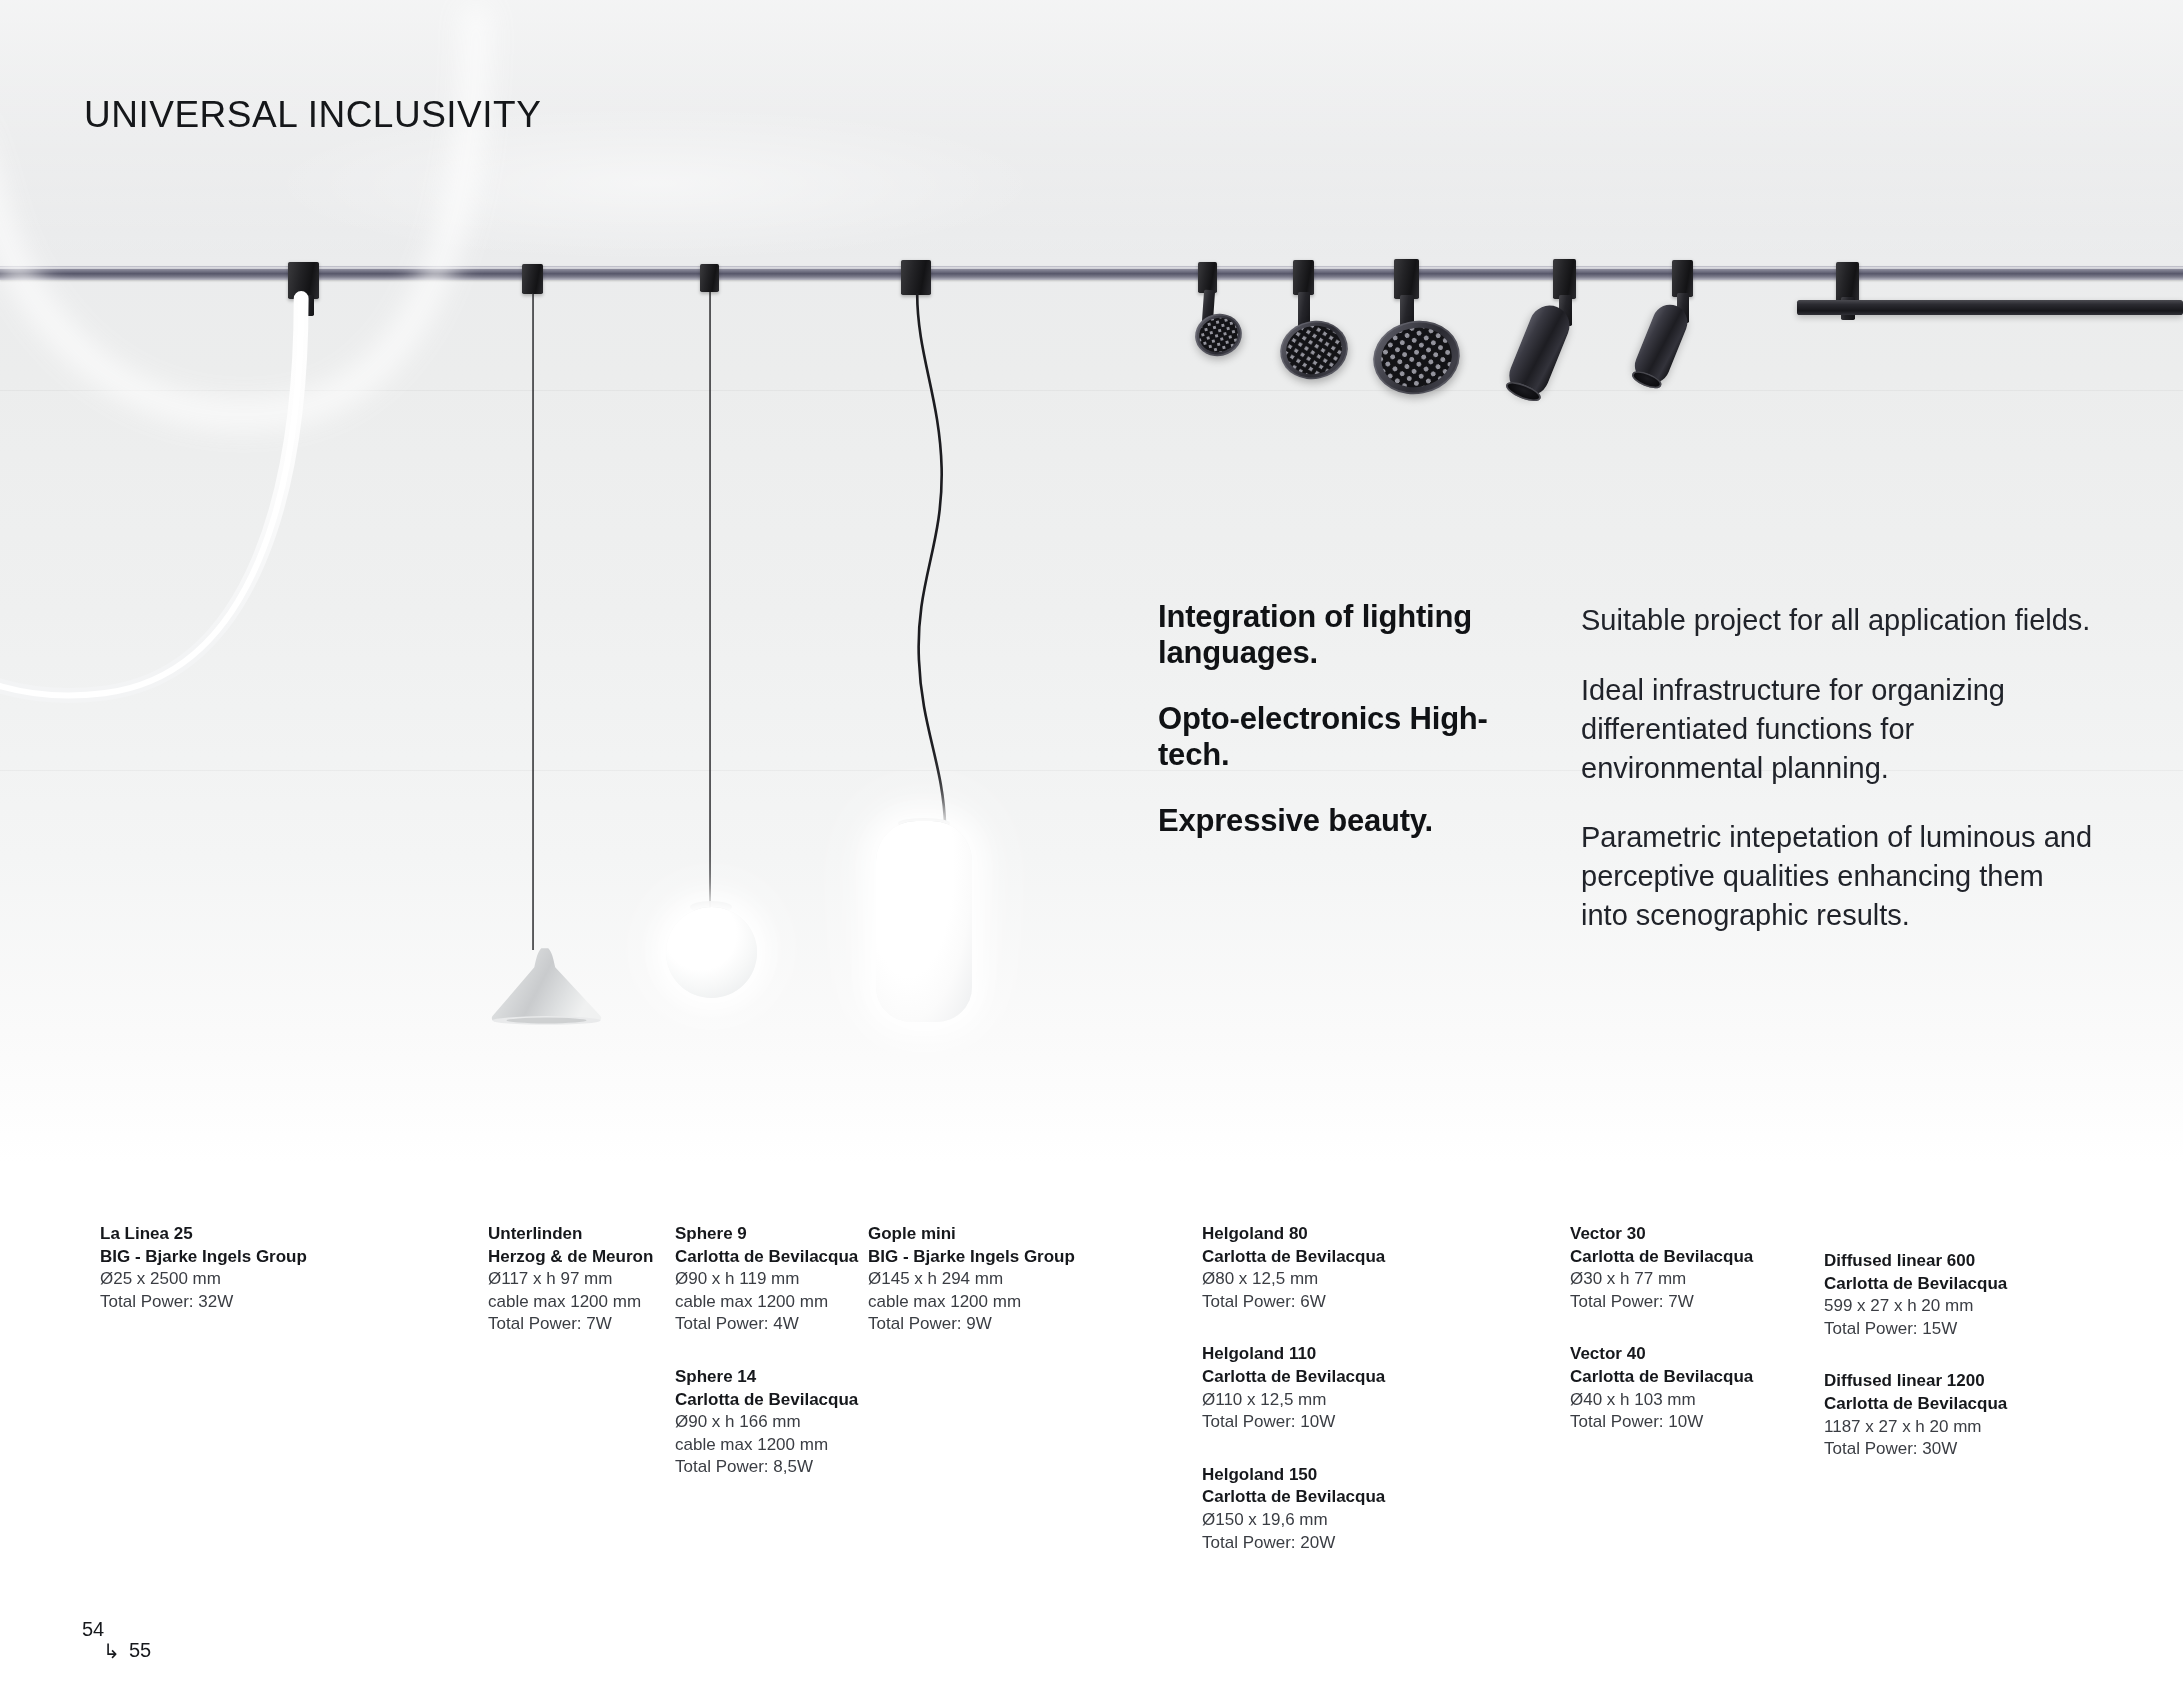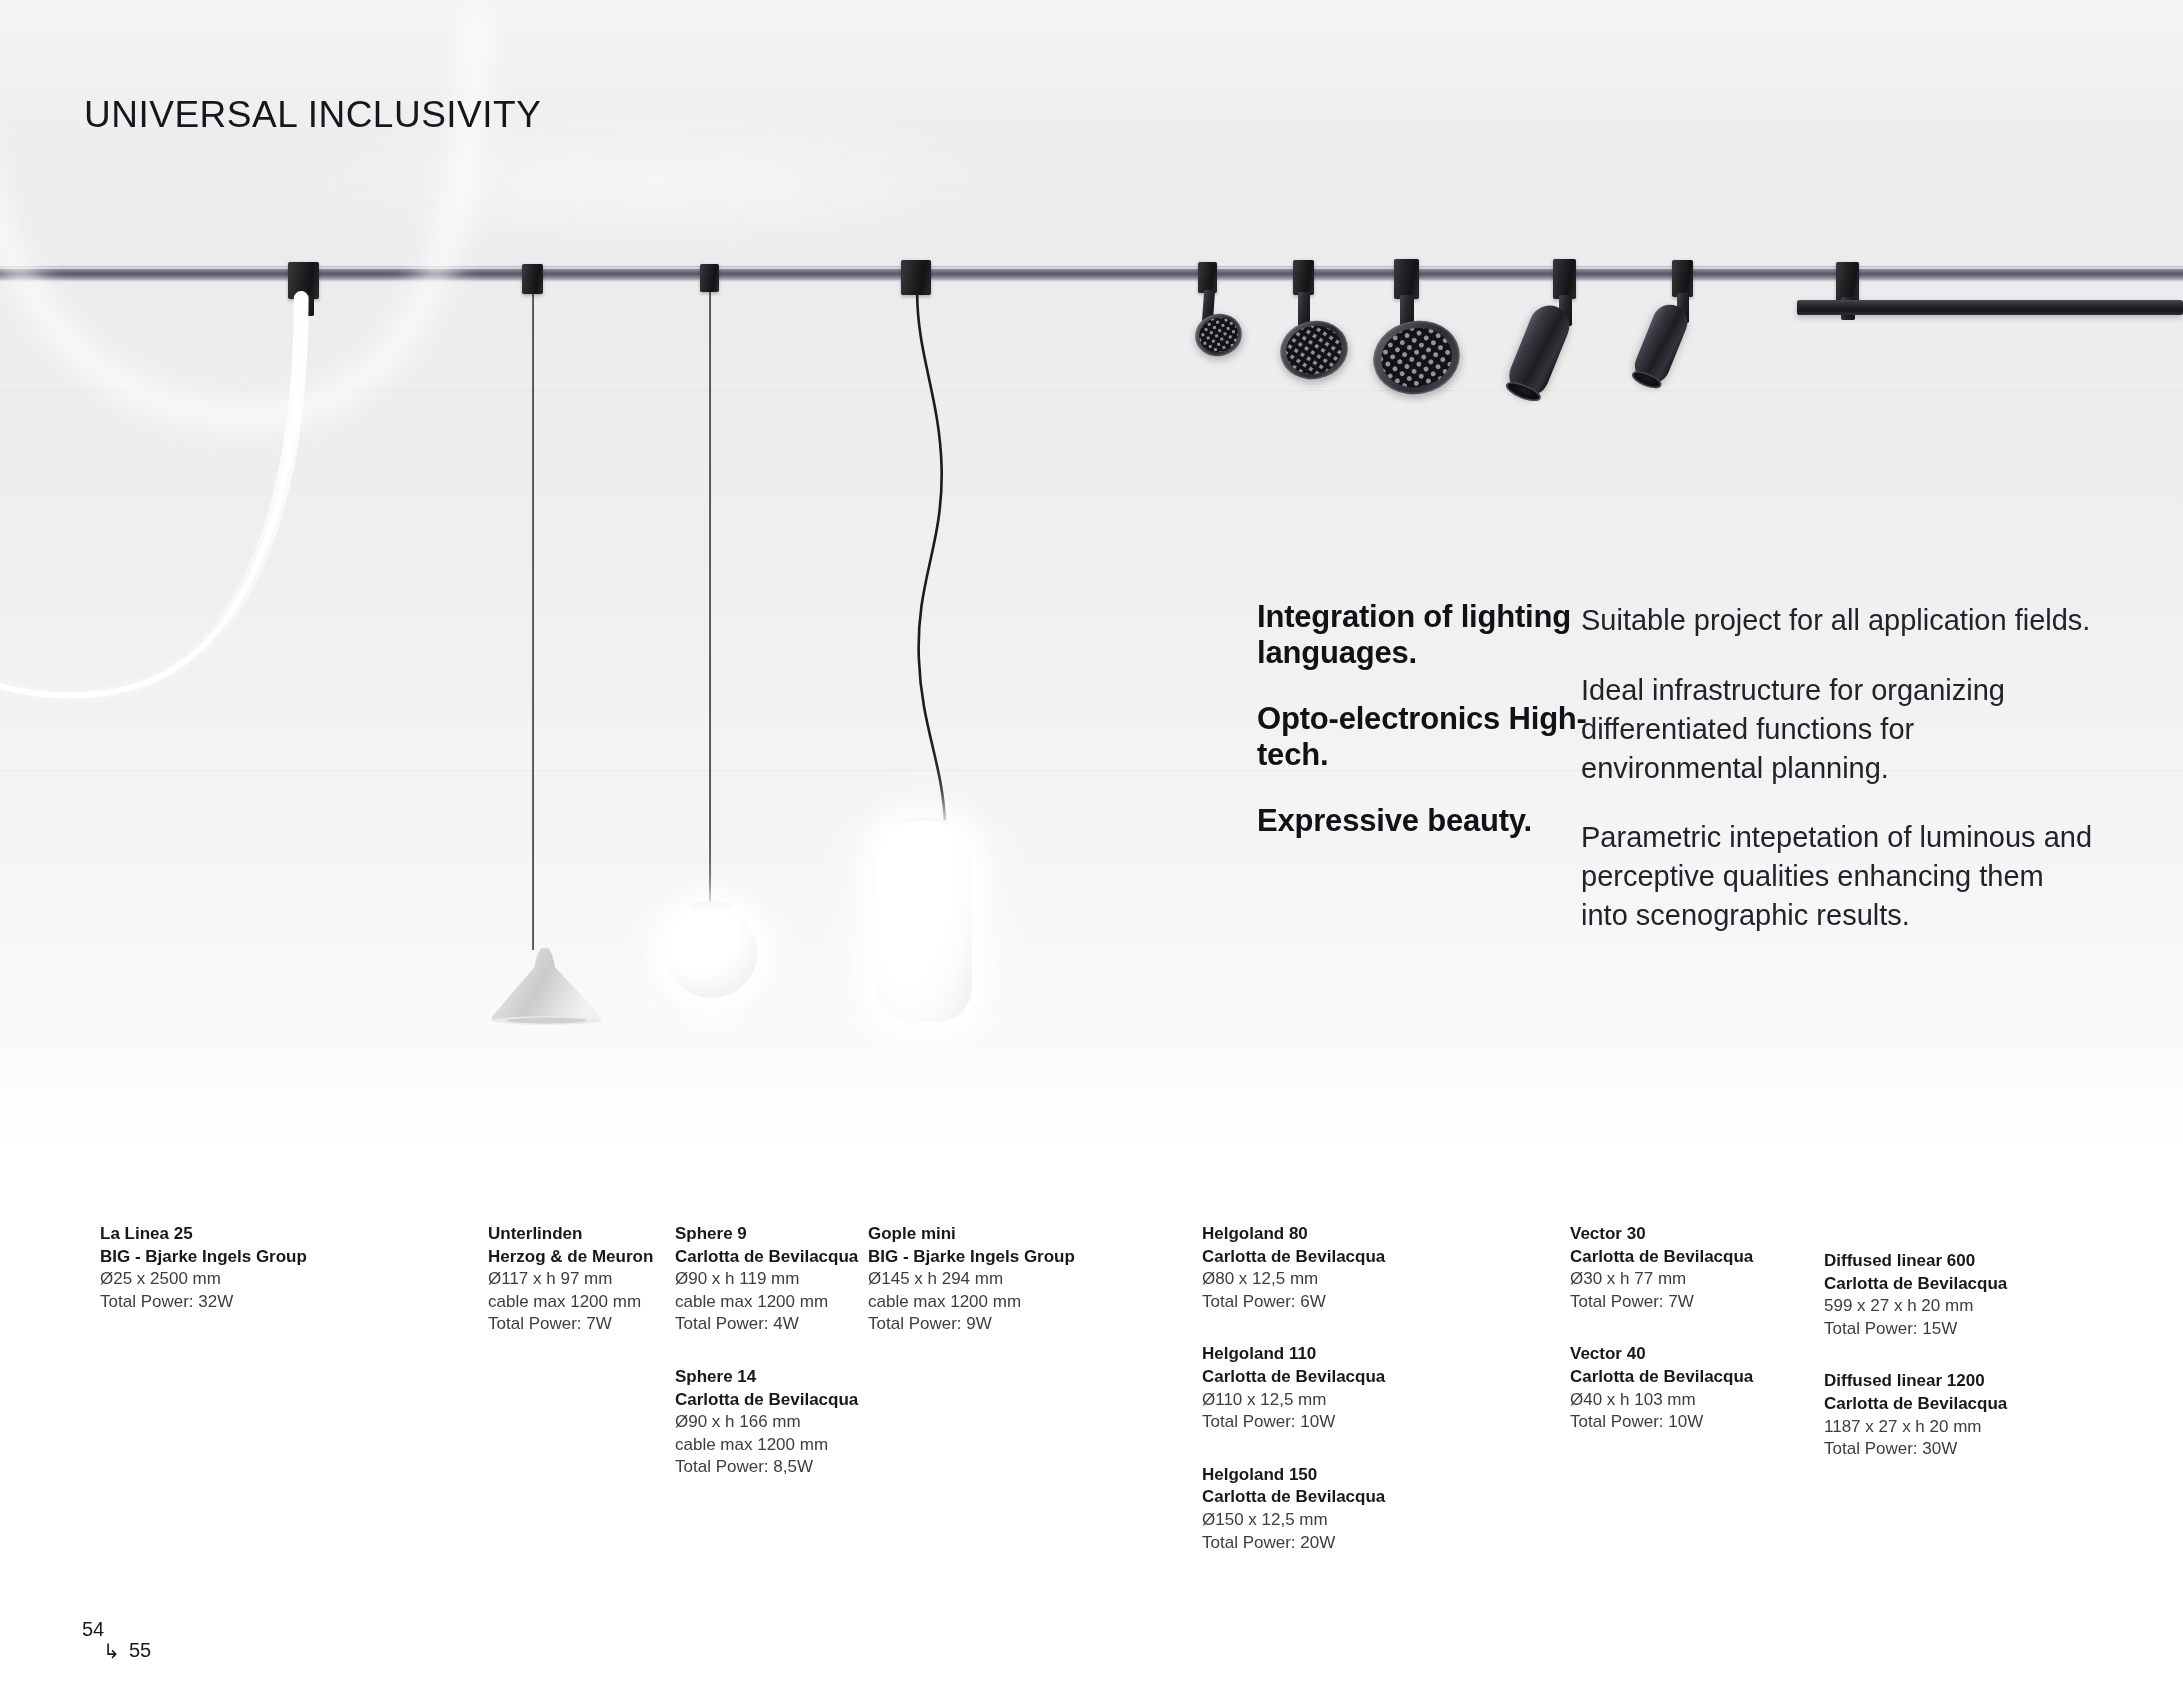--- a/index.html
+++ b/index.html
@@ -153,21 +153,21 @@
   }
 
   
   .page-title{
     position:absolute;left:84px;top:94px;
     font-size:37px;letter-spacing:0.5px;font-weight:400;color:#15171a;
     white-space:nowrap;
   }
 
   .headline{
-    position:absolute;left:1257px;top:599px;width:349px;
+    position:absolute;left:1158px;top:599px;width:349px;
     font-weight:700;font-size:31px;line-height:1.16;color:#101215;
     letter-spacing:-0.2px;
   }
   .headline p{margin:0 0 30px 0;}
   .headline p:last-child{margin-bottom:0;}
 
   .bodycol{
     position:absolute;left:1581px;top:601px;width:515px;
     font-weight:400;font-size:29px;line-height:1.34;color:#20232a;
   }
@@ -360,21 +360,21 @@
         </div>
         <div class="capblock">
           <div class="cap-name">Helgoland 110</div>
           <div class="cap-designer">Carlotta de Bevilacqua</div>
           <div class="cap-spec">Ø110 x 12,5 mm</div>
           <div class="cap-spec">Total Power: 10W</div>
         </div>
         <div class="capblock">
           <div class="cap-name">Helgoland 150</div>
           <div class="cap-designer">Carlotta de Bevilacqua</div>
-          <div class="cap-spec">Ø150 x 12,5 mm</div>
+          <div class="cap-spec">Ø150 x 19,6 mm</div>
           <div class="cap-spec">Total Power: 20W</div>
         </div>
       </div>
       <div class="capcol" style="left: 1570px;">
         <div class="capblock">
           <div class="cap-name">Vector 30</div>
           <div class="cap-designer">Carlotta de Bevilacqua</div>
           <div class="cap-spec">Ø30 x h 77 mm</div>
           <div class="cap-spec">Total Power: 7W</div>
         </div>

